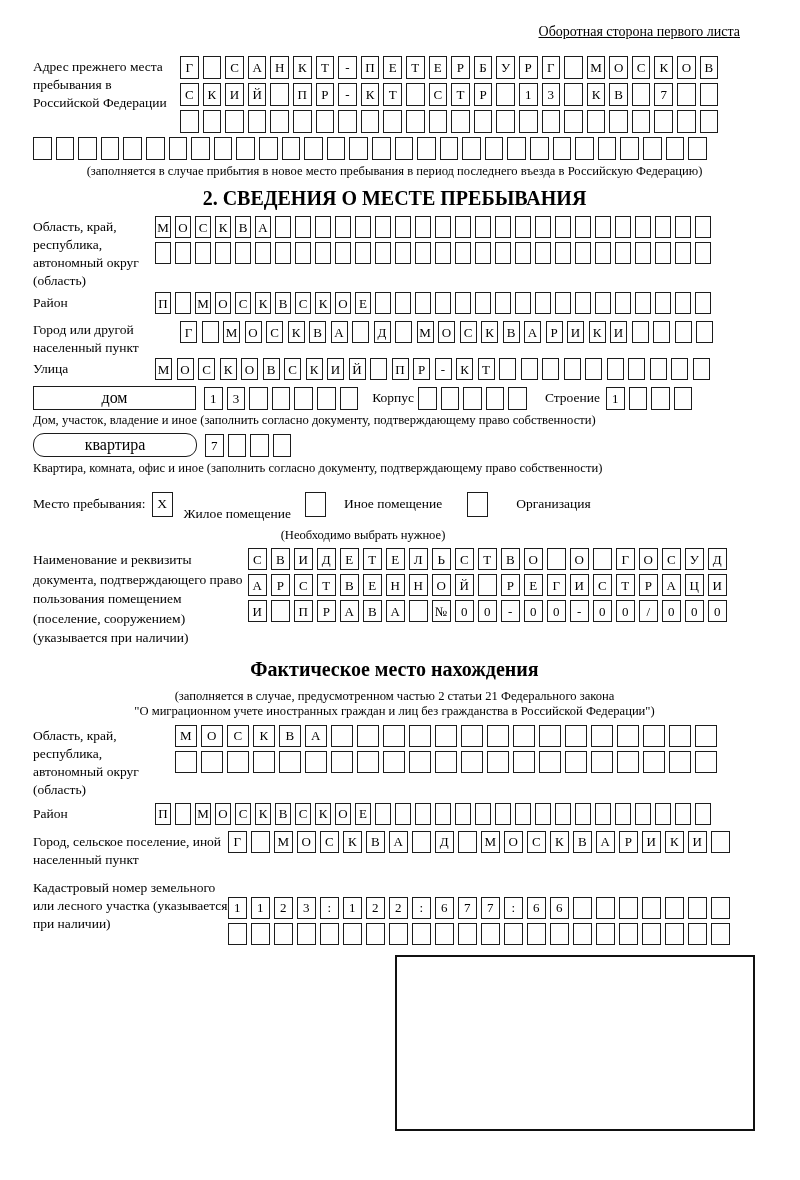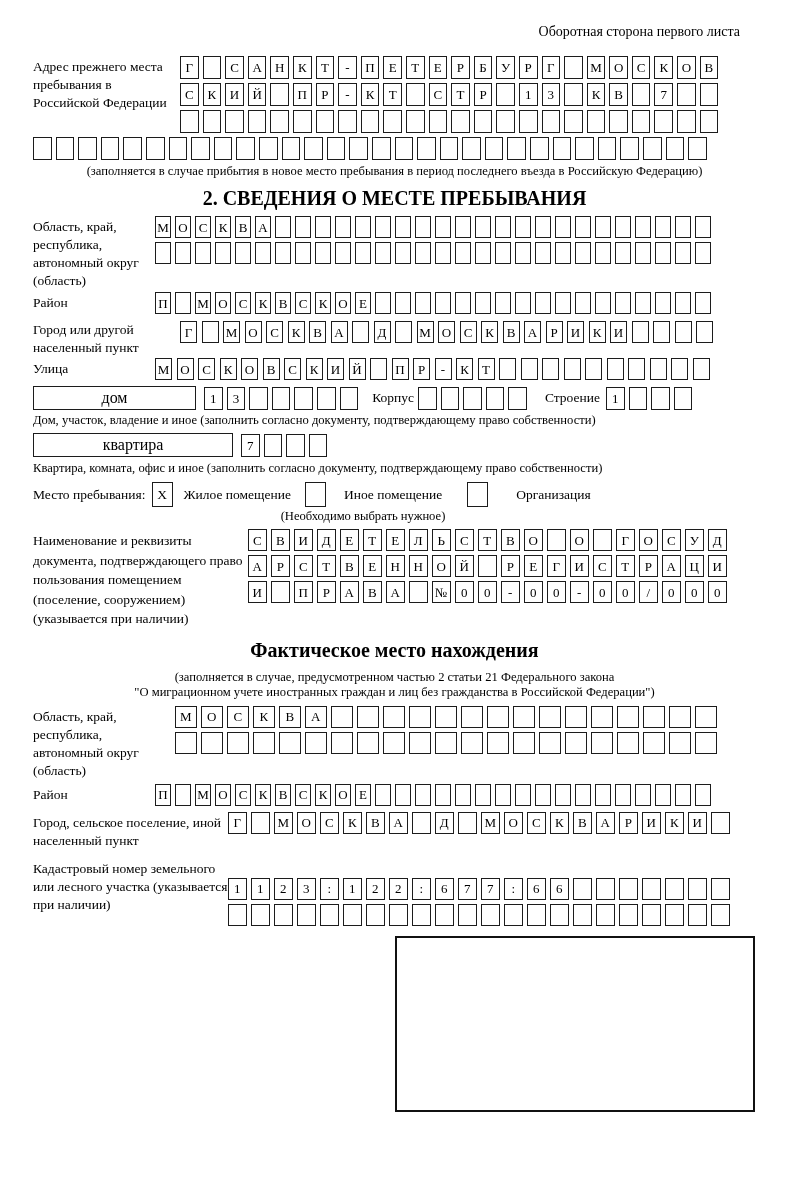--- a/index.html
+++ b/index.html
@@ -1,21 +1,21 @@
 <!DOCTYPE html>
 <html><head>
 <meta charset="utf-8">
 <style>
   html,body{margin:0;padding:0;background:#fff;}
   .page{
     width:800px;height:1180px;box-sizing:border-box;
     padding:24px 44px 0 33px;position:relative;overflow:hidden;
     font-family:"Liberation Serif", serif;color:#000;background:#fff;
   }
-  .hdr{ text-align:right; padding-right:16px; font-size:14px; }
+  .hdr{ text-align:right; padding-right:16px; font-size:14px;text-decoration:underline; }
   .frow{ display:flex; align-items:flex-start; }
   .flabel{ flex-shrink:0; font-size:13.5px; line-height:18px; padding-top:2px; }
   .cells{ display:flex; flex-wrap:nowrap; margin-bottom:4px; }
   .cell{
     box-sizing:content-box; border:1.6px solid #1c1c1c; background:#fff;
     display:flex; align-items:center; justify-content:center;
     font-size:13px; line-height:1;
   }
   
   .gA .cell{ width:16.6px; height:21px; margin-right:4px; }   
@@ -354,34 +354,34 @@
     <div class="cells gA" style="margin:0;">
         <div class="cell">1</div>
         <div class="cell"></div>
         <div class="cell"></div>
         <div class="cell"></div>
       </div>
   </div>
   <div class="caption" style="margin-top:3px;">Дом, участок, владение и иное (заполнить согласно документу, подтверждающему право собственности)</div>
 
   <div class="frow" style="margin-top:5px;align-items:center;">
-    <div class="wbox" style="width:200px;">квартира</div>
+    <div class="wbox" style="width:164px;border-radius:11px;">квартира</div>
     <div class="cells gA" style="margin:0 0 0 8px;">
         <div class="cell">7</div>
         <div class="cell"></div>
         <div class="cell"></div>
         <div class="cell"></div>
       </div>
   </div>
   <div class="caption" style="margin-top:4px;">Квартира, комната, офис и иное (заполнить согласно документу, подтверждающему право собственности)</div>
 
   <div class="frow" style="margin-top:6px;align-items:center;">
     <div class="inline-lbl">Место пребывания:</div>
     <div class="chk" style="margin-left:6px;">X</div>
-    <div class="inline-lbl" style="margin-left:11px;">Жилое помещение</div>
+    <div class="inline-lbl" style="margin-left:11px;margin-top:20px;">Жилое помещение</div>
     <div class="chk" style="margin-left:14px;"></div>
     <div class="inline-lbl" style="margin-left:18px;">Иное помещение</div>
     <div class="chk" style="margin-left:25px;"></div>
     <div class="inline-lbl" style="margin-left:28px;">Организация</div>
   </div>
   <div class="caption" style="margin-left:195px;width:270px;text-align:center;margin-top:2px;">(Необходимо выбрать нужное)</div>
 
   <div class="frow" style="margin-top:5px;">
     <div class="flabel" style="width:215px;line-height:19.5px;">Наименование и реквизиты документа, подтверждающего право пользования помещением (поселение, сооружением) (указывается при наличии)</div>
     <div>

